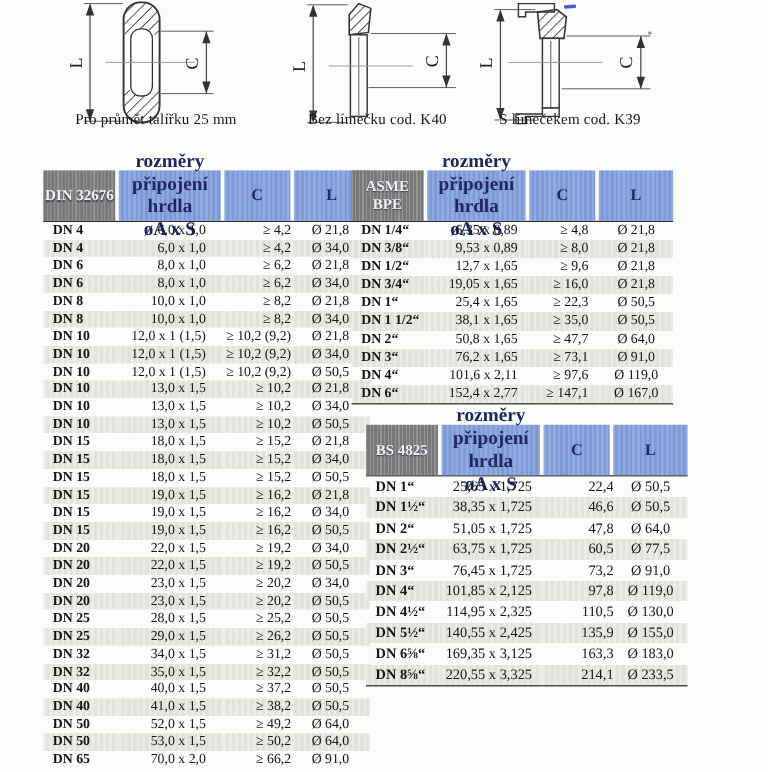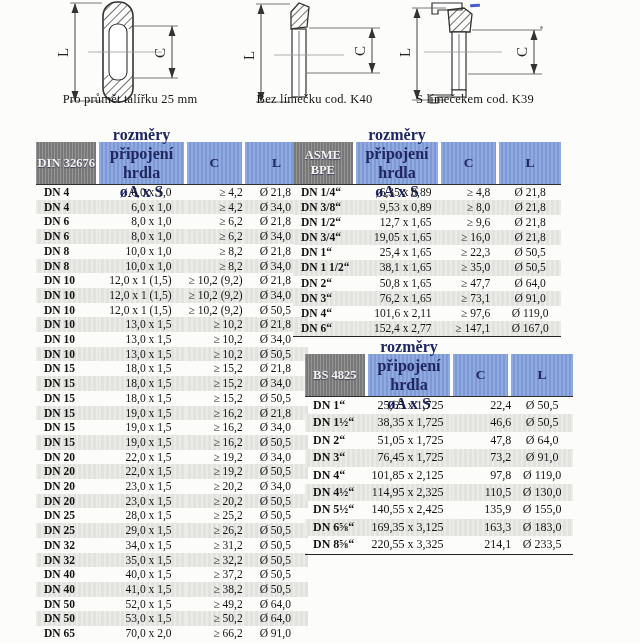--- a/index.html
+++ b/index.html
@@ -522,20 +522,26 @@
             <td>46,6</td>
             <td>Ø 50,5</td>
           </tr>
           <tr>
             <td>DN 2“</td>
             <td>51,05 x 1,725</td>
             <td>47,8</td>
             <td>Ø 64,0</td>
           </tr>
           <tr>
+            <td>DN 2½“</td>
+            <td>63,75 x 1,725</td>
+            <td>60,5</td>
+            <td>Ø 77,5</td>
+          </tr>
+          <tr>
             <td>DN 3“</td>
             <td>76,45 x 1,725</td>
             <td>73,2</td>
             <td>Ø 91,0</td>
           </tr>
           <tr>
             <td>DN 4“</td>
             <td>101,85 x 2,125</td>
             <td>97,8</td>
             <td>Ø 119,0</td>

